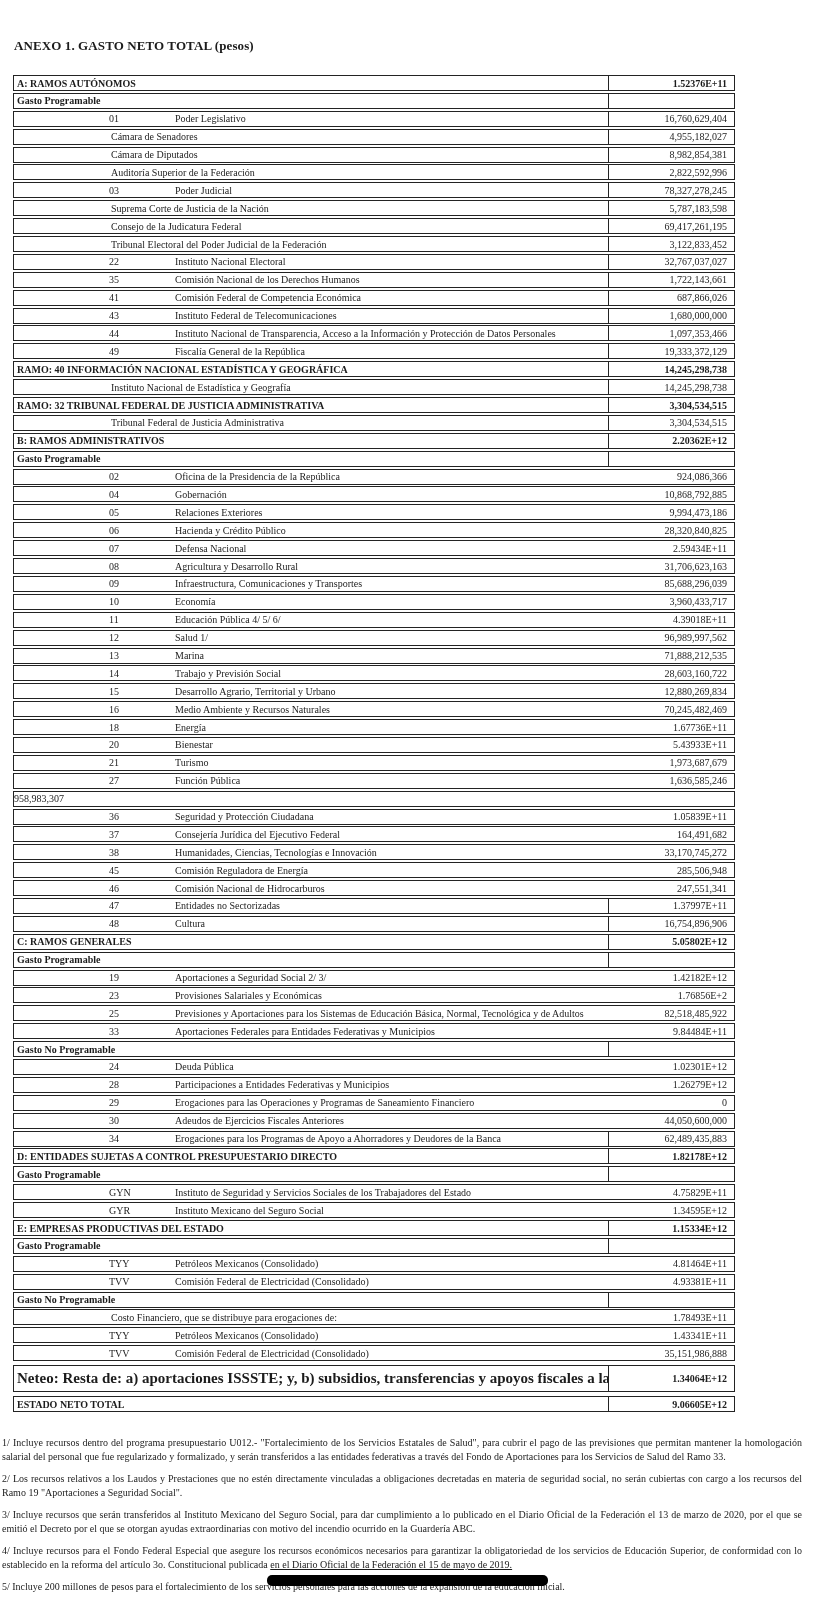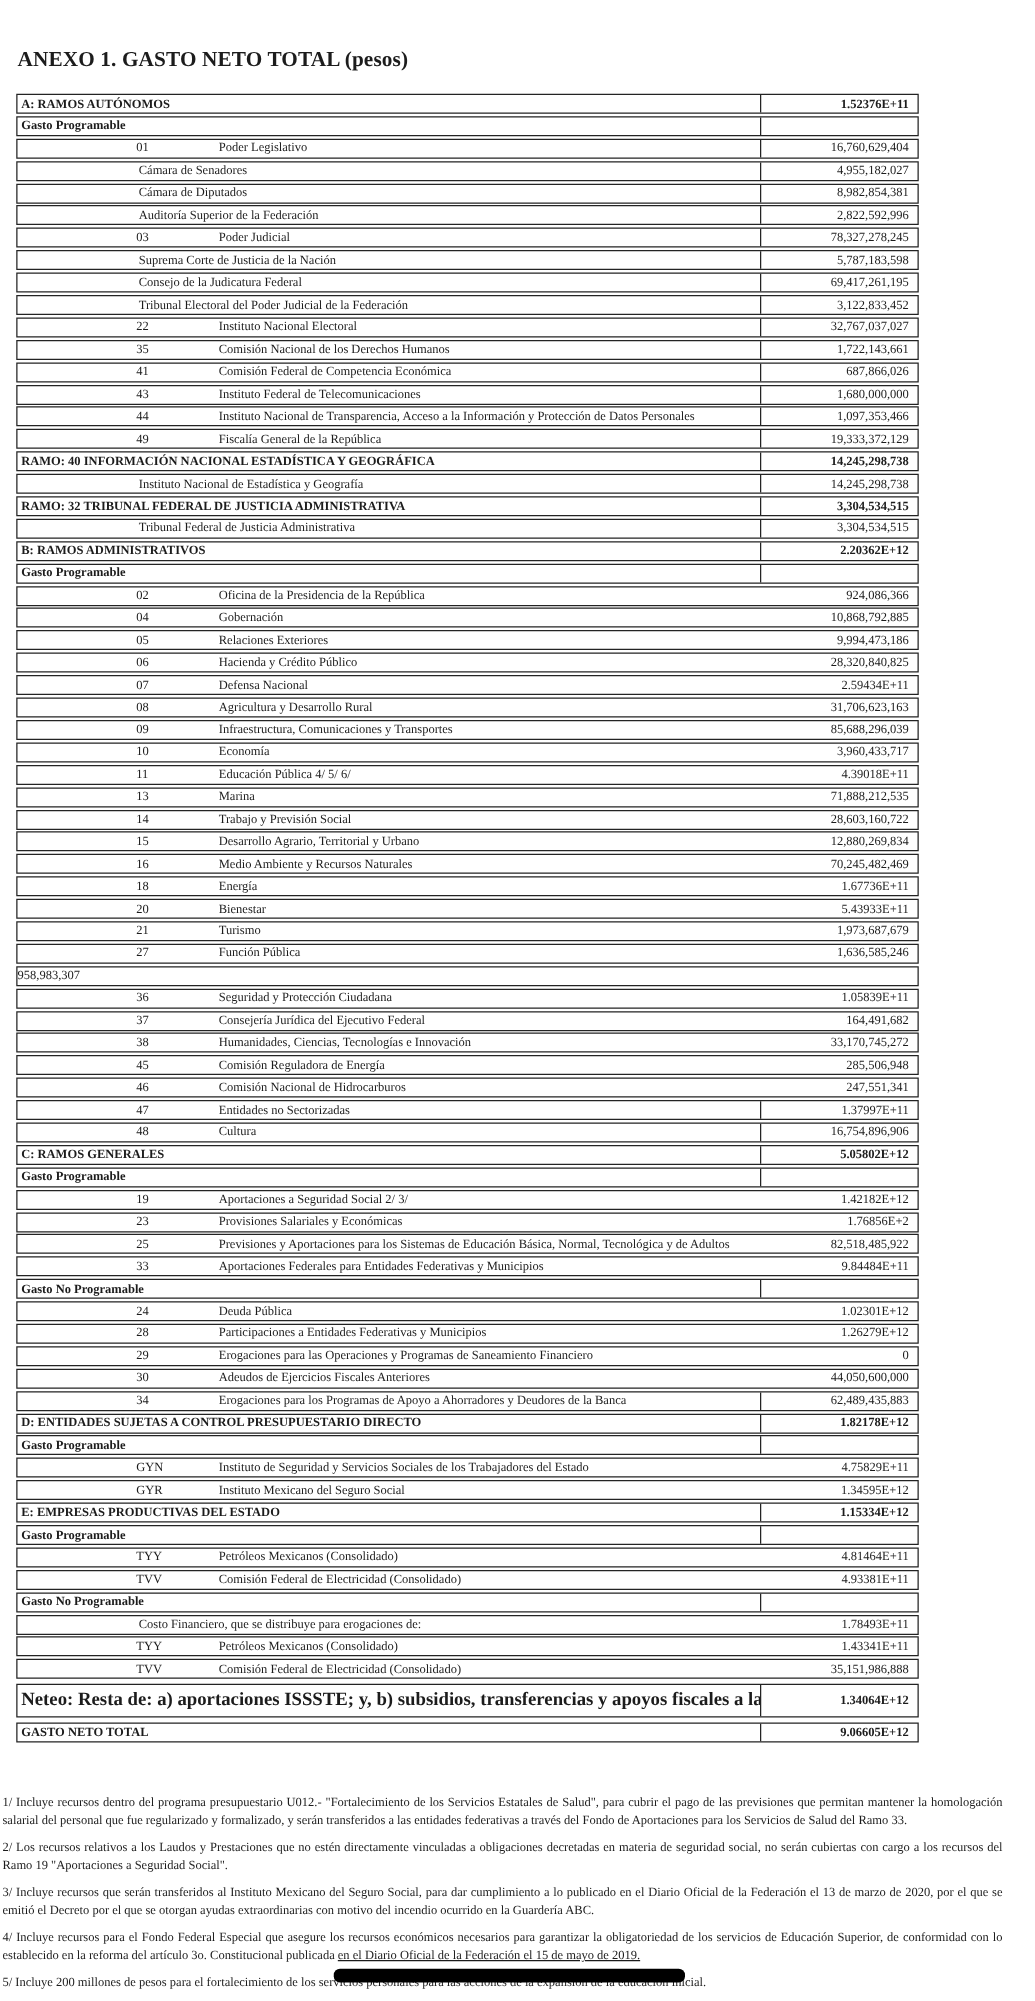--- a/index.html
+++ b/index.html
@@ -3,21 +3,21 @@
 <meta charset="utf-8">
 <style>
   html,body{margin:0;padding:0;}
   body{
     width:828px;height:1601px;background:#ffffff;position:relative;overflow:hidden;
     font-family:"Liberation Serif","DejaVu Serif",serif;color:#1c1c1c;
     -webkit-font-smoothing:antialiased;
   }
   .title{
     position:absolute;left:14px;top:38px;margin:0;
-    font-size:17px;font-weight:bold;letter-spacing:.1px;
+    font-size:13px;font-weight:bold;letter-spacing:.1px;
   }
   .table{position:absolute;left:13px;top:75px;width:722px;}
   .row{
     box-sizing:border-box;display:flex;align-items:stretch;
     height:16px;margin-bottom:1.9px;border:1.4px solid #232323;background:#fff;
   }
   .cell-label{
     flex:1;min-width:0;display:flex;align-items:center;
     white-space:nowrap;overflow:hidden;padding-left:3px;font-size:10px;
   }
@@ -249,20 +249,27 @@
     </div>
     <div class="row detail">
       <div class="cell-label">
         <span class="code">11</span>
         <span class="name">Educación Pública 4/ 5/ 6/</span>
       </div>
       <div class="cell-value">4.39018E+11</div>
     </div>
     <div class="row detail">
       <div class="cell-label">
+        <span class="code">12</span>
+        <span class="name">Salud 1/</span>
+      </div>
+      <div class="cell-value">96,989,997,562</div>
+    </div>
+    <div class="row detail">
+      <div class="cell-label">
         <span class="code">13</span>
         <span class="name">Marina</span>
       </div>
       <div class="cell-value">71,888,212,535</div>
     </div>
     <div class="row detail">
       <div class="cell-label">
         <span class="code">14</span>
         <span class="name">Trabajo y Previsión Social</span>
       </div>
@@ -522,21 +529,21 @@
       <div class="cell-value">35,151,986,888</div>
     </div>
     <div class="row section boxed tall gap">
       <div class="cell-label">
         <span class="name">Neteo: Resta de: a) aportaciones ISSSTE; y, b) subsidios, transferencias y apoyos fiscales a las entidades de control directo y empresas productivas del Estado.</span>
       </div>
       <div class="cell-value">1.34064E+12</div>
     </div>
     <div class="row section boxed gap">
       <div class="cell-label">
-        <span class="name">GASTO NETO TOTAL</span>
+        <span class="name">ESTADO NETO TOTAL</span>
       </div>
       <div class="cell-value">9.06605E+12</div>
     </div>
   </div>
 
 <div class="footnotes">
   <p><span>1/ Incluye recursos dentro del programa presupuestario U012.- "Fortalecimiento de los Servicios Estatales de Salud", para cubrir el pago de las previsiones que permitan mantener la homologación salarial del personal que fue regularizado y formalizado, y serán transferidos a las entidades federativas a través del Fondo de Aportaciones para los Servicios de Salud del Ramo 33.</span></p>
   <p><span>2/ Los recursos relativos a los Laudos y Prestaciones que no estén directamente vinculadas a obligaciones decretadas en materia de seguridad social, no serán cubiertas con cargo a los recursos del Ramo 19 "Aportaciones a Seguridad Social".</span></p>
   <p><span>3/ Incluye recursos que serán transferidos al Instituto Mexicano del Seguro Social, para dar cumplimiento a lo publicado en el Diario Oficial de la Federación el 13 de marzo de 2020, por el que se emitió el Decreto por el que se otorgan ayudas extraordinarias con motivo del incendio ocurrido en la Guardería ABC.</span></p>
   <p><span>4/ Incluye recursos para el Fondo Federal Especial que asegure los recursos económicos necesarios para garantizar la obligatoriedad de los servicios de Educación Superior, de conformidad con lo establecido en la reforma del artículo 3o. Constitucional publicada </span><span class="underlined">en el Diario Oficial de la Federación el 15 de mayo de 2019.</span></p>

